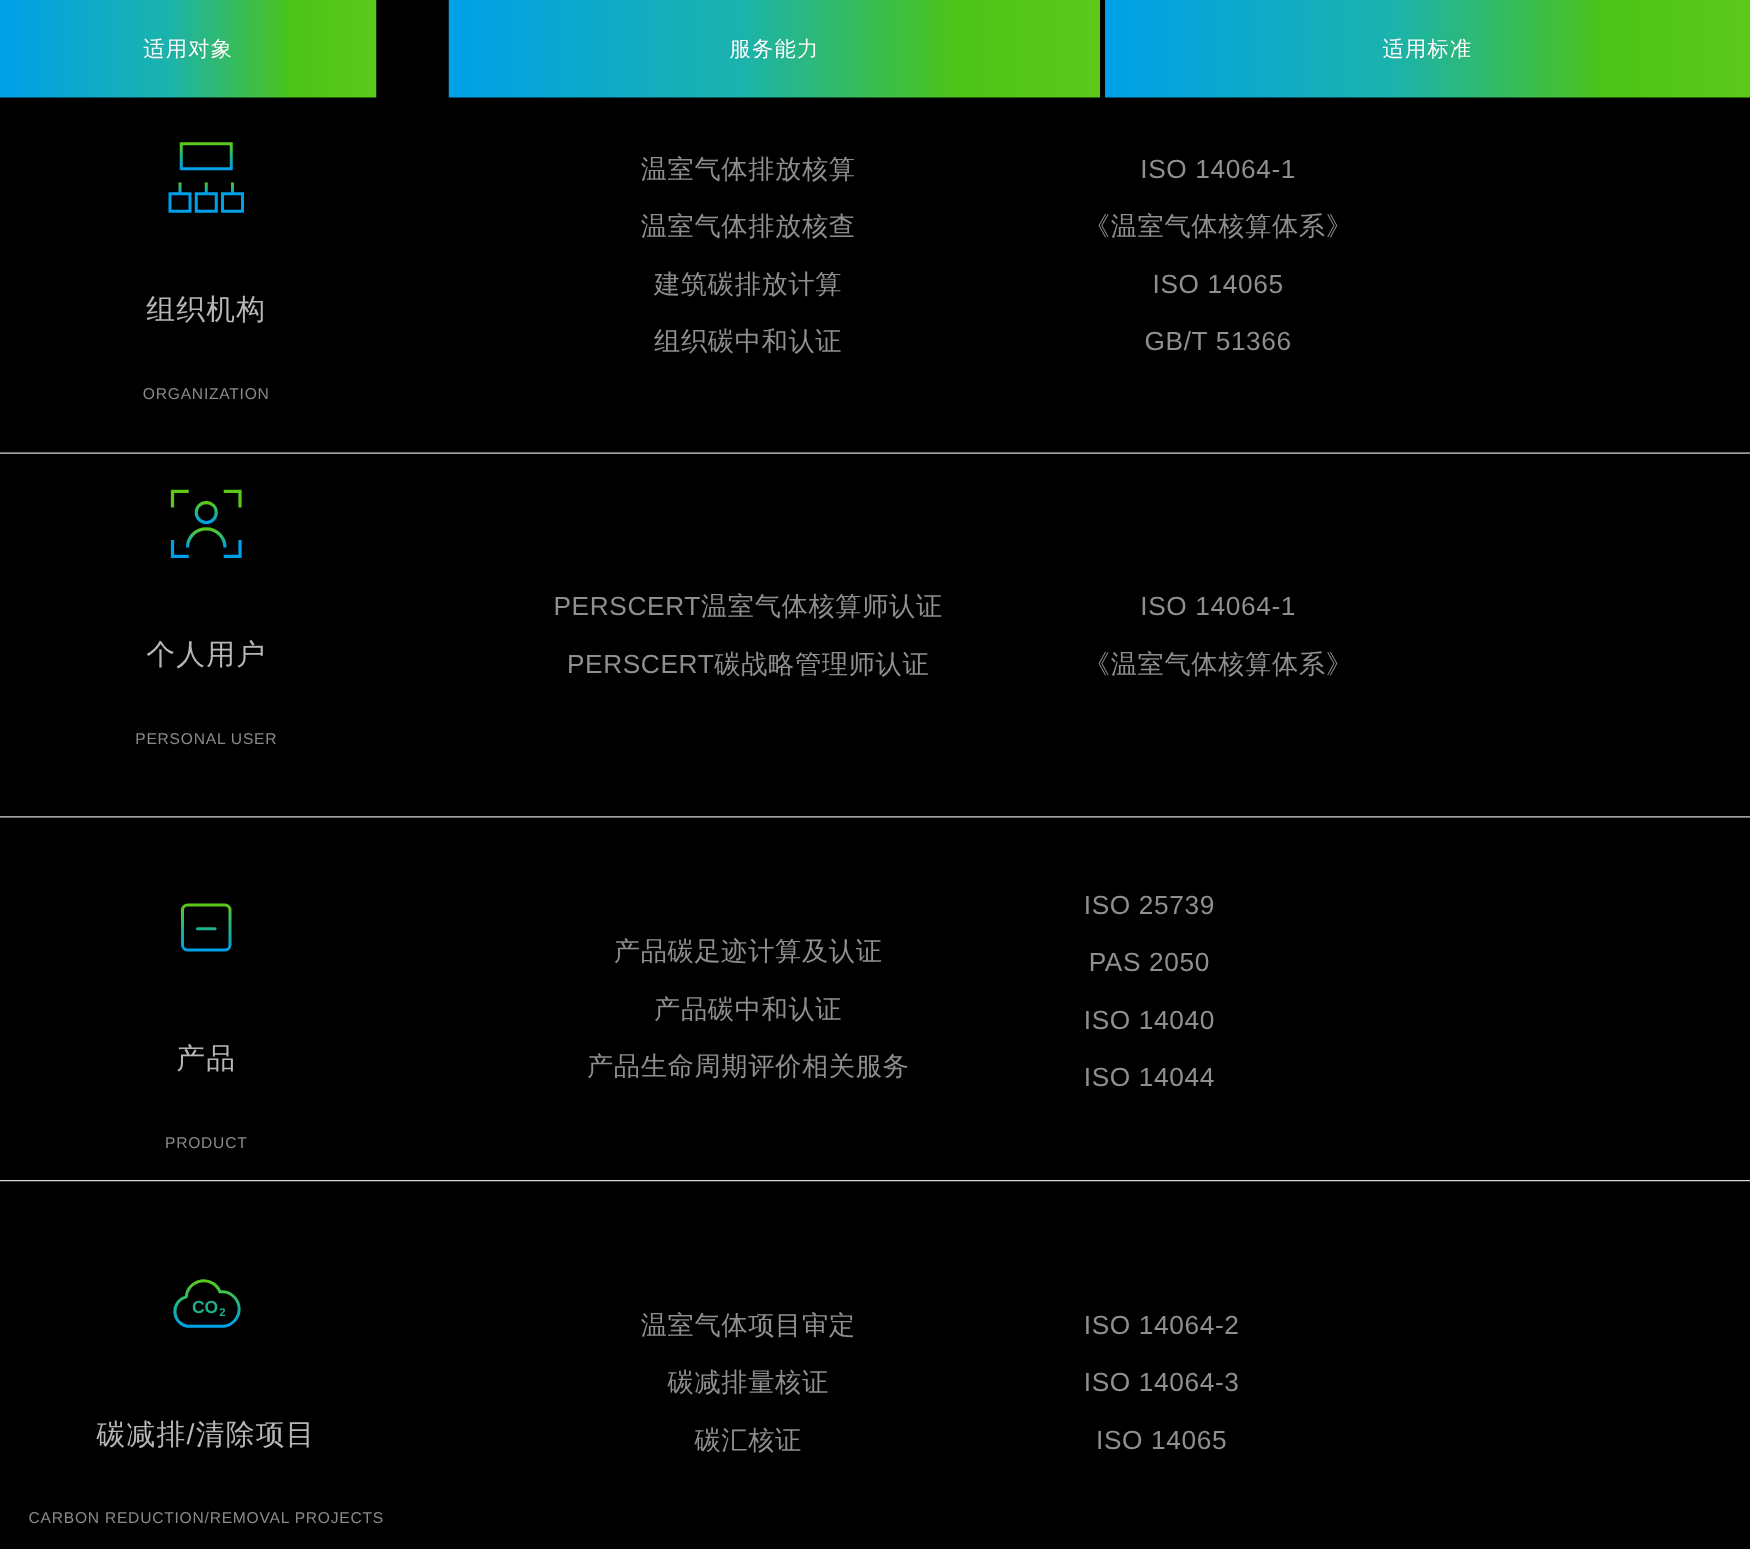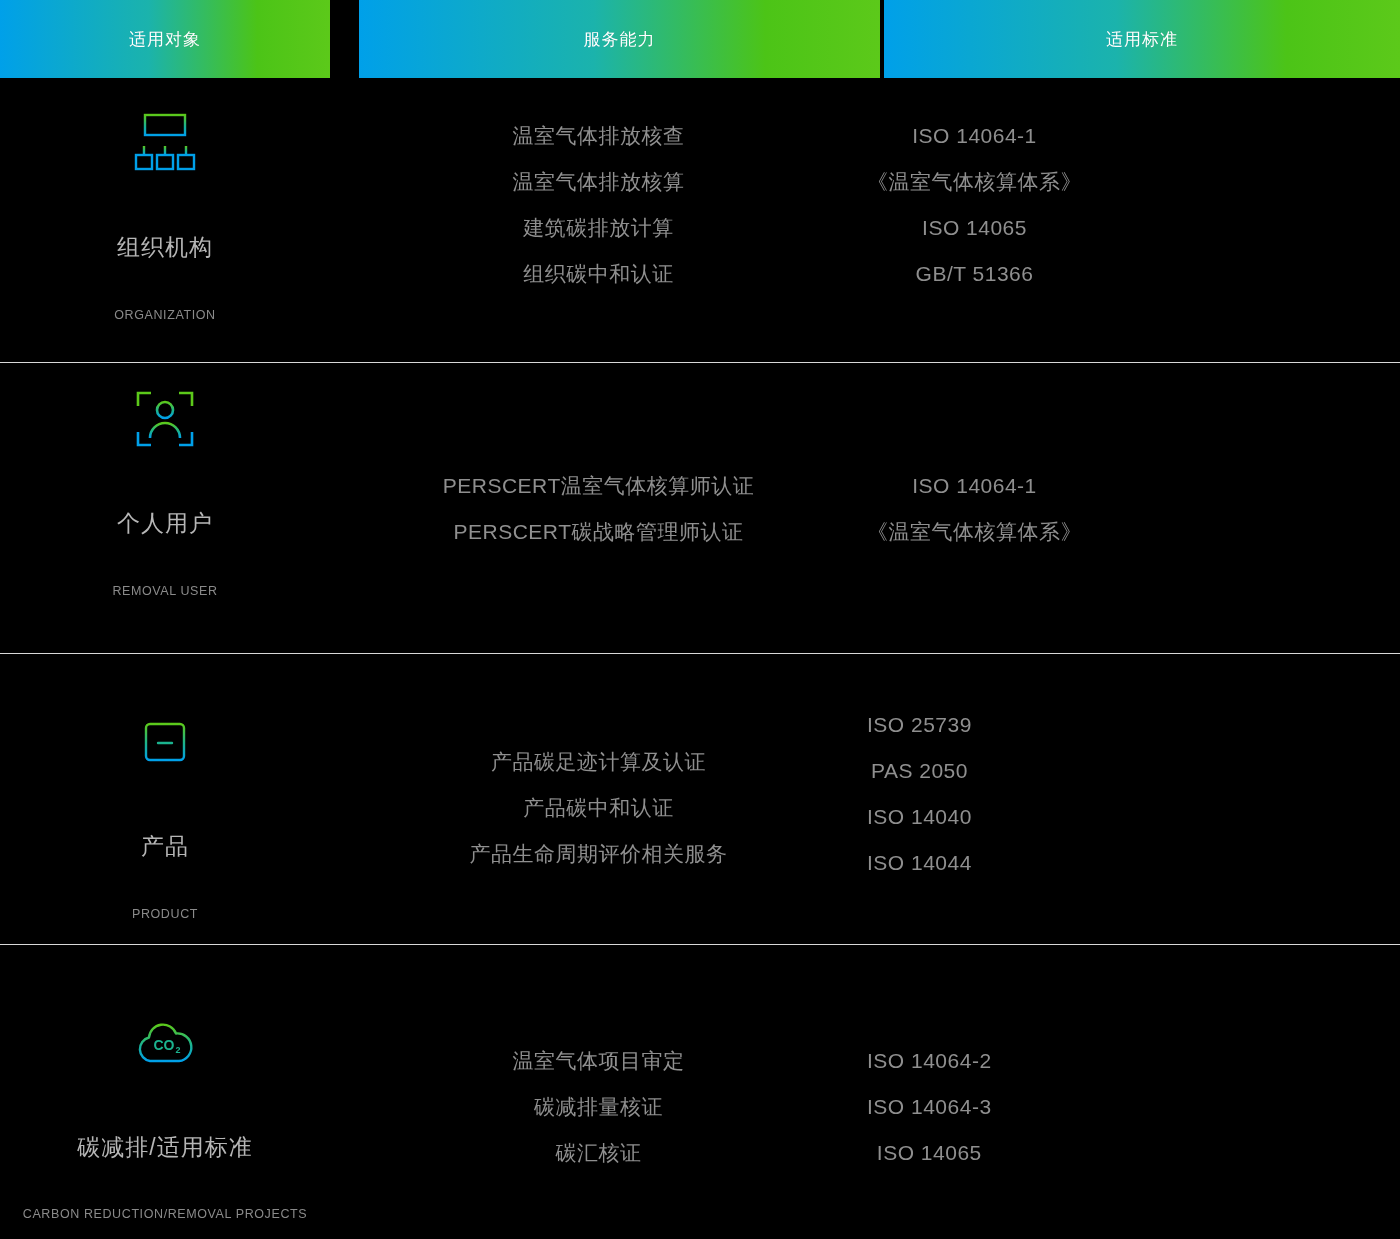--- a/index.html
+++ b/index.html
@@ -28,21 +28,21 @@
   }
   .header-cell {
     position: absolute;
     top: 0;
     height: 78px;
     display: flex;
     align-items: center;
     justify-content: center;
     background-image: linear-gradient(90deg, #00a0e9 0%, #1bb3ac 45%, #4cc417 78%, #5cc91a 100%);
   }
-  .header-cell.c1 { left: 0px;   width: 330px; }
+  .header-cell.c1 { left: 0px;   width: 301px; }
   .header-cell.c2 { left: 346px; width: 521px; margin-left: 13px; }
   .header-cell.c3 { left: 884px; width: 516px; }
 
   .header-label {
     color: #ffffff;
     font-size: 17px;
     letter-spacing: 1px;
     font-weight: 400;
     text-shadow: 0 0 1px rgba(0,0,0,.15);
   }
@@ -160,22 +160,22 @@
             <rect x="25" y="43" width="16" height="14" stroke="#00a0e9" stroke-width="2.4" fill="none"></rect>
             <rect x="46" y="43" width="16" height="14" stroke="#00a0e9" stroke-width="2.4" fill="none"></rect>
           </svg>
         </div>
         <div class="obj-cn">组织机构</div>
         <div class="obj-en">ORGANIZATION</div>
       </div>
 
       <div class="col-service">
         <div class="text-list">
+          <div class="line">温室气体排放核算</div>
           <div class="line">温室气体排放核查</div>
-          <div class="line">温室气体排放核算</div>
           <div class="line">建筑碳排放计算</div>
           <div class="line">组织碳中和认证</div>
         </div>
       </div>
 
       <div class="col-standard">
         <div class="text-list">
           <div class="line">ISO 14064-1</div>
           <div class="line">《温室气体核算体系》</div>
           <div class="line">ISO 14065</div>
@@ -198,21 +198,21 @@
             </defs>
             <path d="M3 16 L3 3 L16 3" stroke="#5cc91a" stroke-width="2.6" fill="none"></path>
             <path d="M44 3 L57 3 L57 16" stroke="#5cc91a" stroke-width="2.6" fill="none"></path>
             <path d="M57 42 L57 55 L44 55" stroke="#00a0e9" stroke-width="2.6" fill="none"></path>
             <path d="M16 55 L3 55 L3 42" stroke="#00a0e9" stroke-width="2.6" fill="none"></path>
             <circle cx="30" cy="20" r="8" stroke="url(#g2)" stroke-width="2.6" fill="none"></circle>
             <path d="M15 48 a15 15 0 0 1 30 0" stroke="url(#g2)" stroke-width="2.6" fill="none"></path>
           </svg>
         </div>
         <div class="obj-cn">个人用户</div>
-        <div class="obj-en">REMOVAL USER</div>
+        <div class="obj-en">PERSONAL USER</div>
       </div>
 
       <div class="col-service">
         <div class="text-list">
           <div class="line">PERSCERT温室气体核算师认证</div>
           <div class="line">PERSCERT碳战略管理师认证</div>
         </div>
       </div>
 
       <div class="col-standard">
@@ -272,21 +272,21 @@
                 <stop offset="0%" stop-color="#5cc91a"></stop>
                 <stop offset="55%" stop-color="#1bb38f"></stop>
                 <stop offset="100%" stop-color="#00a0e9"></stop>
               </linearGradient>
             </defs>
             <path d="M18 44 a12 12 0 0 1 -1 -23.5 a14 14 0 0 1 27 -4 a11 11 0 0 1 3 27.5 z" stroke="url(#g4)" stroke-width="2.4" fill="none" stroke-linejoin="round"></path>
             <text x="32" y="33" font-family="'Liberation Sans', sans-serif" font-size="14" font-weight="700" fill="#1bb38f" text-anchor="middle">CO</text>
             <text x="46" y="36" font-family="'Liberation Sans', sans-serif" font-size="9" font-weight="700" fill="#1bb38f" text-anchor="middle">2</text>
           </svg>
         </div>
-        <div class="obj-cn">碳减排/适用标准</div>
+        <div class="obj-cn">碳减排/清除项目</div>
         <div class="obj-en">CARBON REDUCTION/REMOVAL PROJECTS</div>
       </div>
 
       <div class="col-service">
         <div class="text-list">
           <div class="line">温室气体项目审定</div>
           <div class="line">碳减排量核证</div>
           <div class="line">碳汇核证</div>
         </div>
       </div>

